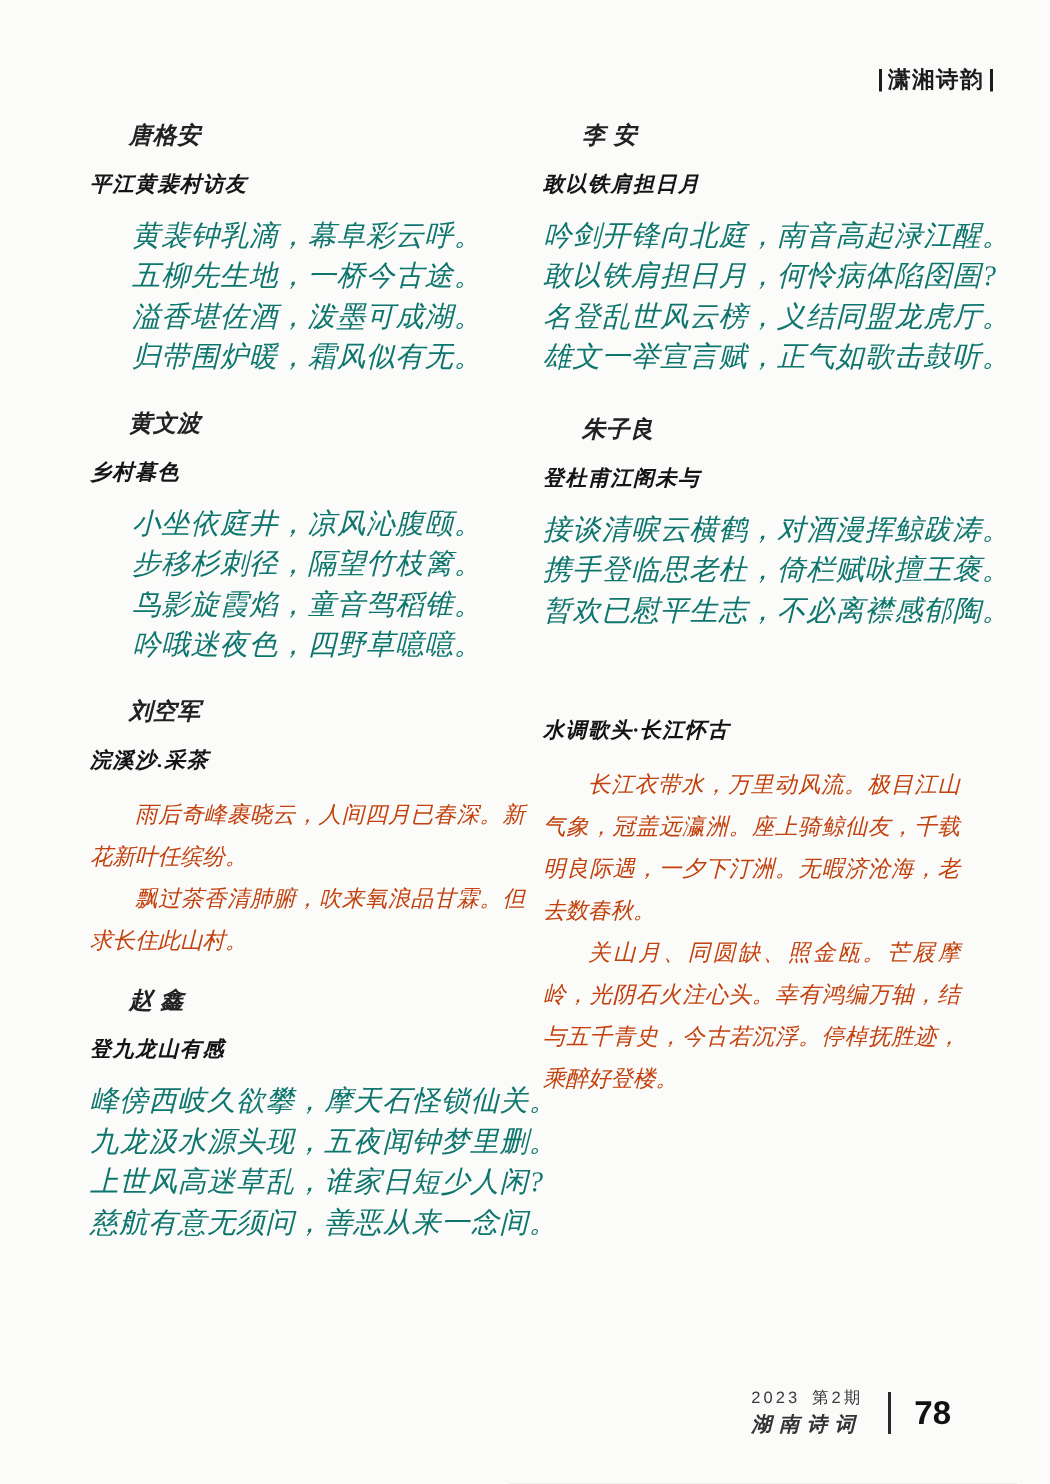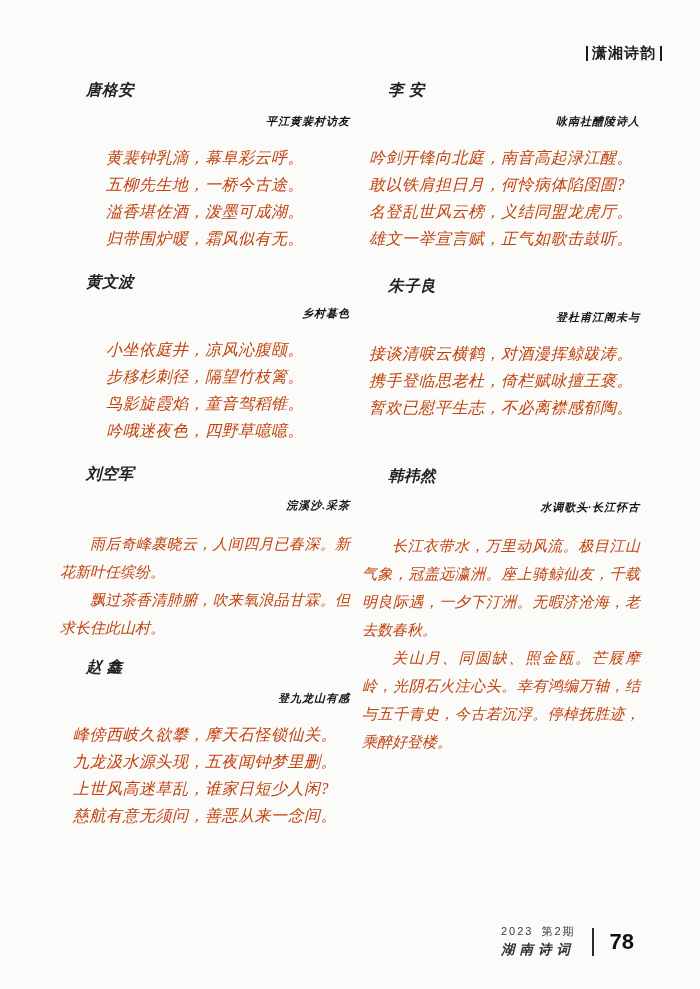--- a/index.html
+++ b/index.html
@@ -46,32 +46,32 @@
     height: 22px;
     font-family: "Liberation Sans", "DejaVu Sans", sans-serif;
     font-weight: 600;
     font-size: 15.5px;
     color: #222222;
     letter-spacing: 0.5px;
   }
   .poem-title {
     margin-top: 12px;
     height: 24px;
-    text-align: right;
-    font-weight: 700;
-    font-size: 11px;
+    text-align: left;
+    font-weight: 700;
+    font-size: 14px;
     color: #141414;
     letter-spacing: 1px;
   }
   .verse { margin-top: 6px; text-align: center; }
   .verse-inner { display: inline-block; text-align: left; }
   .line {
     line-height: 27px;
-    font-size: 16px;
-    color: #c2410c;
+    font-size: 19px;
+    color: #0f766e;
     letter-spacing: 0.5px;
     white-space: nowrap;
   }
   .prose {
     margin-top: 8px;
     font-size: 15px;
     line-height: 28px;
     text-align: justify;
     color: #c2410c;
   }
@@ -176,21 +176,21 @@
         </div>
       </div>
     </div>
 
   </div>
 
   <div class="col col-right">
 
     <div class="section" style="top:80px">
       <div class="author">李 安</div>
-      <div class="poem-title">咏南社醴陵诗人</div>
+      <div class="poem-title">敢以铁肩担日月</div>
       <div class="verse">
         <div class="verse-inner">
           <div class="line">吟剑开锋向北庭，南音高起渌江醒。</div>
           <div class="line">敢以铁肩担日月，何怜病体陷囹圄?</div>
           <div class="line">名登乱世风云榜，义结同盟龙虎厅。</div>
           <div class="line">雄文一举宣言赋，正气如歌击鼓听。</div>
         </div>
       </div>
     </div>
 
@@ -200,21 +200,20 @@
       <div class="verse">
         <div class="verse-inner">
           <div class="line">接谈清唳云横鹤，对酒漫挥鲸跋涛。</div>
           <div class="line">携手登临思老杜，倚栏赋咏擅王褒。</div>
           <div class="line">暂欢已慰平生志，不必离襟感郁陶。</div>
         </div>
       </div>
     </div>
 
     <div class="section" style="top:466px">
-      <div class="author">韩祎然</div>
       <div class="poem-title">水调歌头·长江怀古</div>
       <div class="prose">
         <p>长江衣带水，万里动风流。极目江山气象，冠盖远瀛洲。座上骑鲸仙友，千载明良际遇，一夕下汀洲。无暇济沧海，老去数春秋。</p>
         <p>关山月、同圆缺、照金瓯。芒屐摩岭，光阴石火注心头。幸有鸿编万轴，结与五千青史，今古若沉浮。停棹抚胜迹，乘醉好登楼。</p>
       </div>
     </div>
 
   </div>
 
   <div class="footer">

